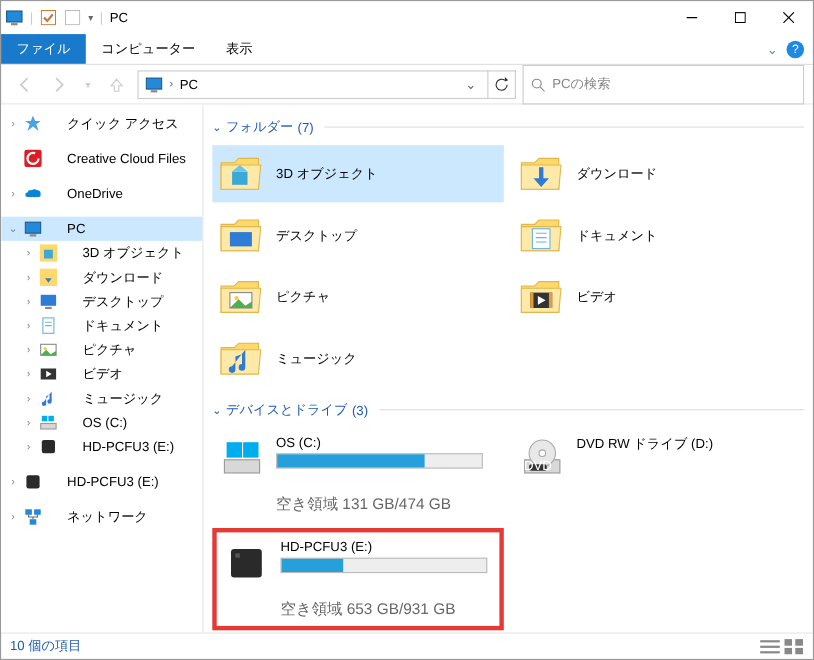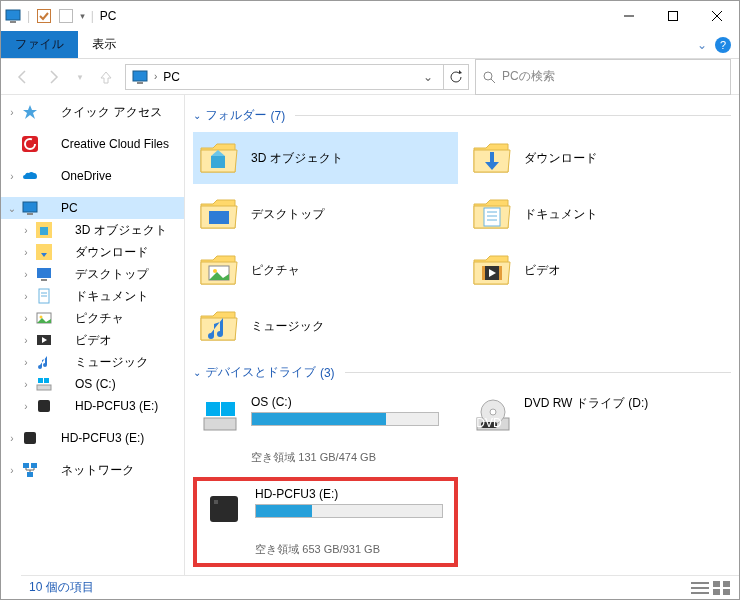--- a/index.html
+++ b/index.html
@@ -5,21 +5,21 @@
 * { box-sizing: border-box; margin: 0; padding: 0; font-family: "Meiryo UI", "Segoe UI", sans-serif; font-size: 12px; }
 body { width: 740px; height: 600px; background: #fff; border: 1px solid #999; overflow: hidden; display: flex; flex-direction: column; }
 .titlebar { height: 30px; display: flex; align-items: center; padding: 0 0 0 4px; }
 .qat { display: flex; gap: 6px; align-items: center; }
 .qat-icon { width: 16px; height: 16px; display: flex; align-items: center; justify-content: center; }
 .title-text { margin-left: 6px; }
 .winctrl { margin-left: auto; display: flex; }
 .winctrl div { width: 44px; height: 30px; display: flex; align-items: center; justify-content: center; }
 .ribbon { height: 28px; display: flex; align-items: stretch; border-bottom: 1px solid #ddd; position: relative; }
 .tab { padding: 0 14px; display: flex; align-items: center; cursor: default; }
-.tab.file { background: #1979ca; color: #0f172a; }
+.tab.file { background: #1979ca; color: #ffffff; }
 .ribbon-right { margin-left: auto; display: flex; align-items: center; gap: 8px; padding-right: 8px; }
 .help-circle { width: 16px; height: 16px; border-radius: 50%; background: #1e88e5; color: #fff; display: flex; align-items: center; justify-content: center; font-size: 11px; }
 .addr { height: 36px; border-bottom: 1px solid #e5e5e5; display: flex; align-items: center; gap: 6px; padding: 0 8px; }
 .nav-arrow { width: 26px; height: 26px; display: flex; align-items: center; justify-content: center; color: #999; }
 .addrbox { flex: 1; height: 26px; border: 1px solid #ccc; display: flex; align-items: center; padding: 0 6px; gap: 6px; }
 .addrbox .dd { margin-left: auto; color: #666; padding: 0 4px; }
 .refresh { width: 26px; height: 26px; border: 1px solid #ccc; border-left: none; display: flex; align-items: center; justify-content: center; color: #333; margin-left: -7px; }
 .searchbox { width: 256px; height: 36px; border: 1px solid #ccc; display: flex; align-items: center; padding: 0 6px; gap: 6px; color: #888; }
 .body { flex: 1; display: flex; overflow: hidden; }
 .sidebar { width: 184px; border-right: 1px solid #e5e5e5; background: #fff; overflow-y: auto; padding: 6px 0; }
@@ -38,22 +38,22 @@
 .folder-item { display: flex; align-items: center; height: 52px; gap: 10px; padding: 0 4px; }
 .folder-item.selected { background: #cce8ff; }
 .folder-icn { width: 44px; height: 44px; display: flex; align-items: center; justify-content: center; }
 .drives { display: grid; grid-template-columns: 1fr 1fr; gap: 6px 8px; }
 .drive-item { display: flex; align-items: flex-start; gap: 10px; padding: 6px; }
 .drive-item.highlight { border: 4px solid #e53935; padding: 6px; }
 .drive-icn { width: 42px; height: 42px; display: flex; align-items: center; justify-content: center; text-align: center; }
 .drive-info { flex: 1; }
 .drive-bar { width: 188px; height: 14px; border: 1px solid #bbb; background: #eee; margin: 3px 0; position: relative; }
 .drive-bar-fill { height: 100%; background: #26a0da; }
-.drive-free { color: #666; font-size: 11px; margin-top: 24px; }
-.status { height: 24px; border-top: 1px solid #e5e5e5; display: flex; align-items: center; padding: 0 8px; color: #1e5bb5; margin-left: 20px; }
+.drive-free { color: #666; font-size: 14px; margin-top: 24px; }
+.status { height: 24px; border-top: 1px solid #e5e5e5; display: flex; align-items: center; padding: 0 8px; color: #1e5bb5; }
 .status .viewbtns { margin-left: auto; display: flex; gap: 4px; color: #888; }
 svg { display: block; }
 </style>
 </head>
 <body>
 
 <div class="titlebar">
   <div class="qat">
     <span class="qat-icon">
       <svg width="16" height="16">
@@ -92,20 +92,21 @@
         <svg width="10" height="10">
           <line x1="0" y1="0" x2="10" y2="10" stroke="#000"></line>
           <line x1="10" y1="0" x2="0" y2="10" stroke="#000"></line>
         </svg>
       </div>
   </div>
 </div>
 
 <div class="ribbon">
   <div class="tab file">ファイル</div>
+  <div class="tab">コンピューター</div>
   <div class="tab">表示</div>
   <div class="ribbon-right">
     <span style="color:#5a8bc9">⌄</span>
     <span class="help-circle">?</span>
   </div>
 </div>
 
 <div class="addr">
   <div class="nav-arrow">
       <svg width="16" height="16">

